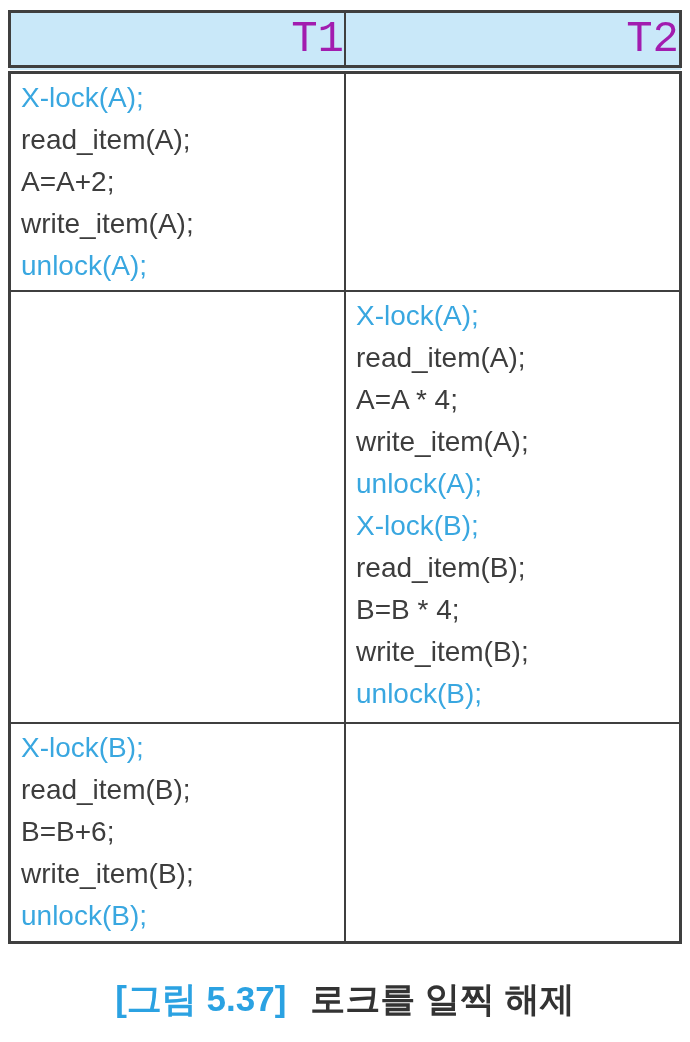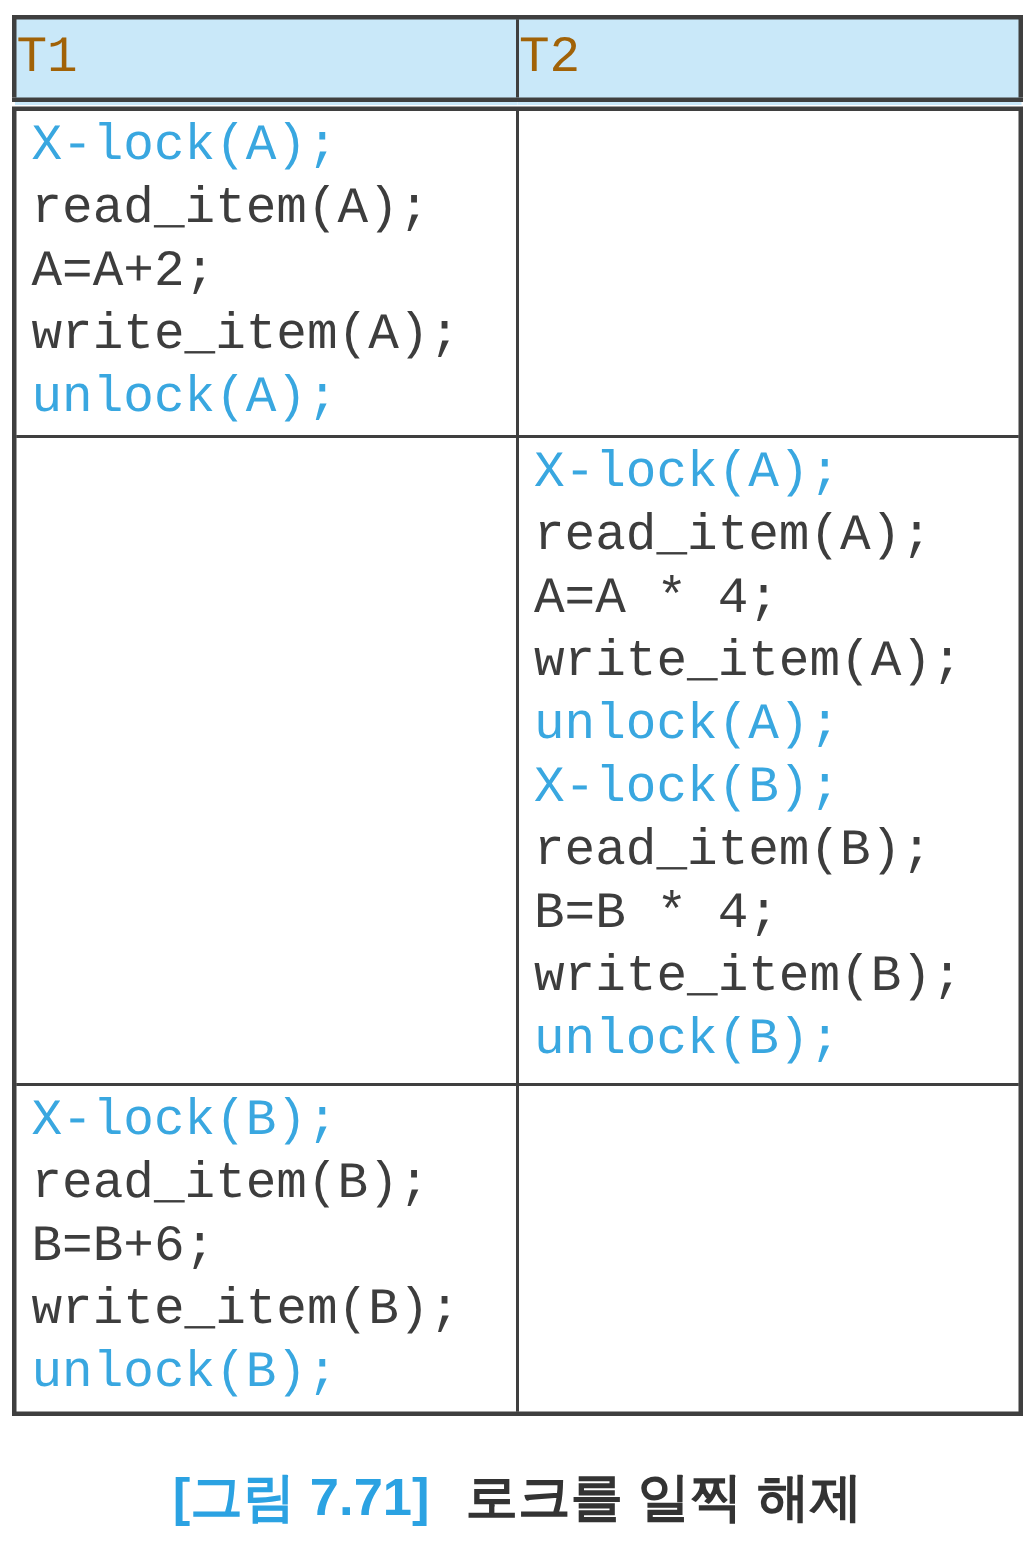--- a/index.html
+++ b/index.html
@@ -33,35 +33,35 @@
   table.schedule td {
     border: 2px solid var(--border-color);
     vertical-align: top;
   }
   table.schedule th {
     height: 58px;
     background: var(--header-bg);
     border-bottom: 9px double var(--border-color);
     font-family: "Liberation Mono", "DejaVu Sans Mono", monospace;
     font-weight: normal;
-    font-size: 34px;
-    color: #a16207;
-    text-align: left;
+    font-size: 44px;
+    color: #a21caf;
+    text-align: right;
     vertical-align: middle;
   }
   table.schedule td {
     padding: 3px 8px 3px 10px;
     overflow: hidden;
   }
   tbody tr:nth-child(1) td { height: 215px; }
   tbody tr:nth-child(2) td { height: 432px; }
   tbody tr:nth-child(3) td { height: 219px; }
   .code-line {
-    font-family: Liberation Mono, monospace;
-    font-size: 34px;
+    font-family: Liberation Sans, sans-serif;
+    font-size: 28px;
     line-height: 42px;
     white-space: pre;
     color: var(--op-color);
   }
   .code-line.lock { color: var(--lock-color); }
   .caption {
     position: absolute;
     left: 0;
     top: 978px;
     width: 690px;
@@ -125,16 +125,16 @@
             <div class="code-line op">B=B+6;</div>
             <div class="code-line op">write_item(B);</div>
             <div class="code-line lock">unlock(B);</div>
           </td>
           <td></td>
         </tr>
       </tbody>
   </table>
 
   <div class="caption">
-    <span class="cap-label">[그림 7.71]</span><span class="cap-text">로크를 일찍 해제</span>
+    <span class="cap-label">[그림 5.37]</span><span class="cap-text">로크를 일찍 해제</span>
   </div>
 
 </div>
 
 </body></html>

